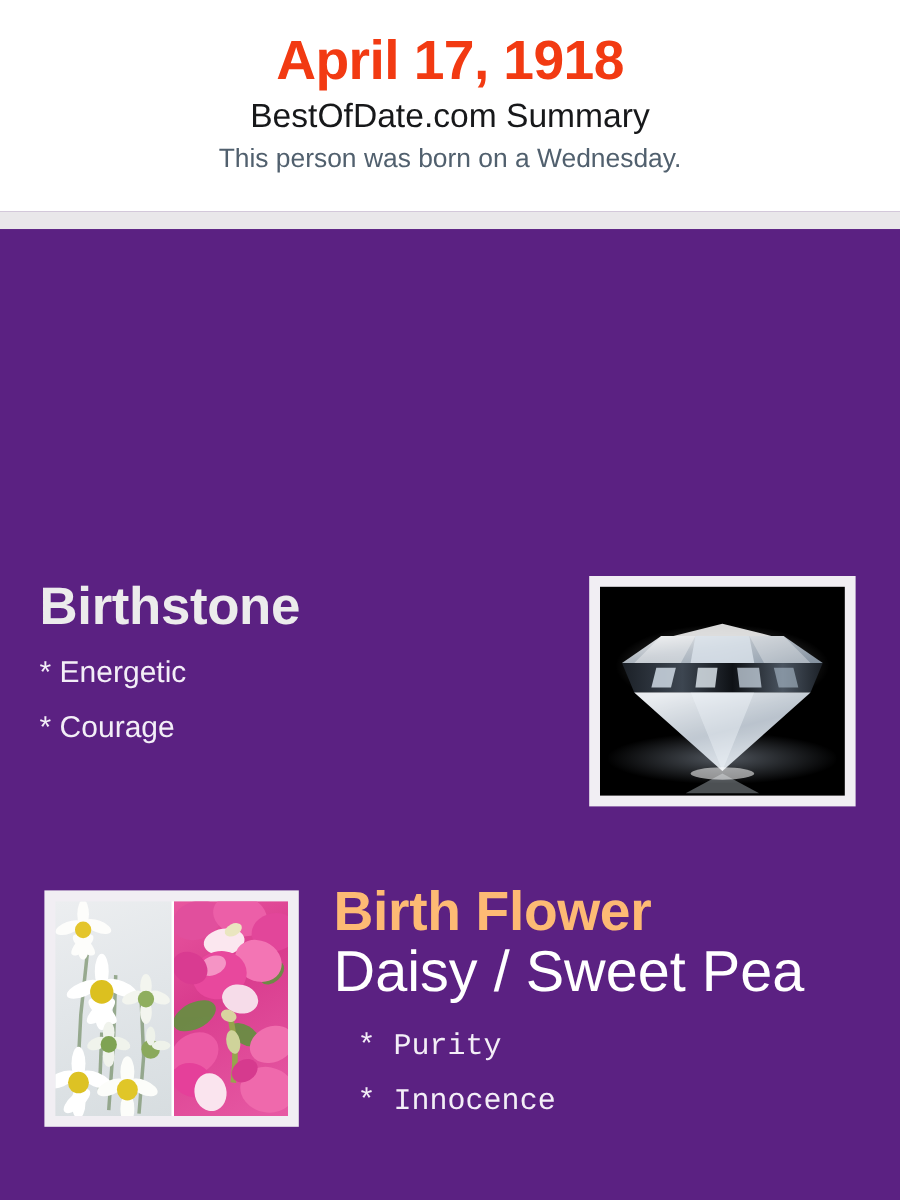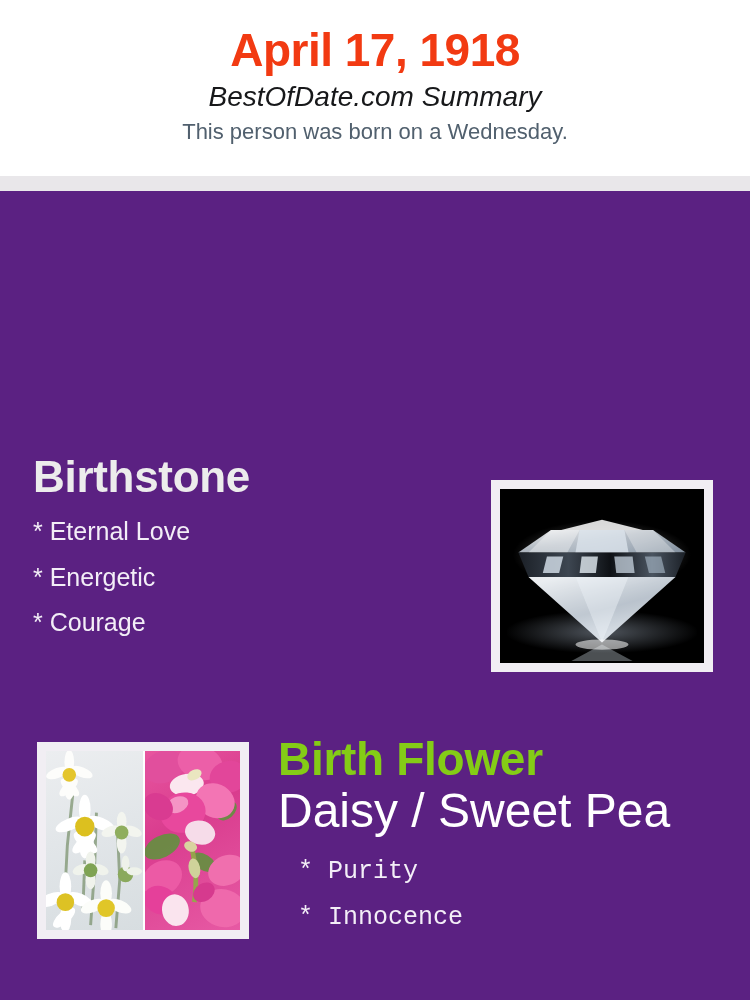--- a/index.html
+++ b/index.html
@@ -41,21 +41,20 @@
     color: #f23a12;
     letter-spacing: -0.5px;
   }
   .header-site {
     margin: 0;
     padding-top: 8px;
     font-size: 28px;
     font-weight: normal;
     line-height: 1.1;
     color: #17181a;
-    font-style: italic;
   }
   .header-note {
     margin: 0;
     padding-top: 7px;
     font-size: 22px;
     font-weight: normal;
     line-height: 1.1;
     color: #51606e;
   }
   .divider-strip {
@@ -99,21 +98,21 @@
     font-weight: normal;
     line-height: 1.16;
     color: #fdfdfe;
     width: 615px;
   }
 
   
   .stone-block {
     position: absolute;
     left: 33px;
-    top: 264px;
+    top: 293px;
     width: 430px;
   }
   .stone-title {
     margin: 0;
     font-size: 44px;
     font-weight: bold;
     line-height: 1.0;
     color: #ececec;
     letter-spacing: -0.3px;
   }
@@ -186,21 +185,21 @@
     position: absolute;
     left: 278px;
     top: 545px;
     width: 440px;
   }
   .flower-title {
     margin: 0;
     font-size: 46px;
     font-weight: bold;
     line-height: 1.0;
-    color: #84cc16;
+    color: #fdba74;
     letter-spacing: -0.3px;
   }
   .flower-name {
     margin: 0;
     padding-top: 5px;
     font-size: 48px;
     font-weight: normal;
     line-height: 1.0;
     color: #ffffff;
   }
@@ -262,21 +261,20 @@
     <p class="header-note">This person was born on a Wednesday.</p>
   </div>
   <div class="divider-strip"></div>
 
   <div class="body-panel">
 
 
     <div class="stone-block">
       <h2 class="stone-title">Birthstone</h2>
       <ul class="trait-list">
-        <li>* Eternal Love</li>
         <li>* Energetic</li>
         <li>* Courage</li>
       </ul>
     </div>
 
     <div class="stone-figure">
       <div class="stone-photo">
         <div class="glow"></div>
         <div class="floorglow"></div>
         <svg viewBox="0 0 200 170" preserveAspectRatio="none">

